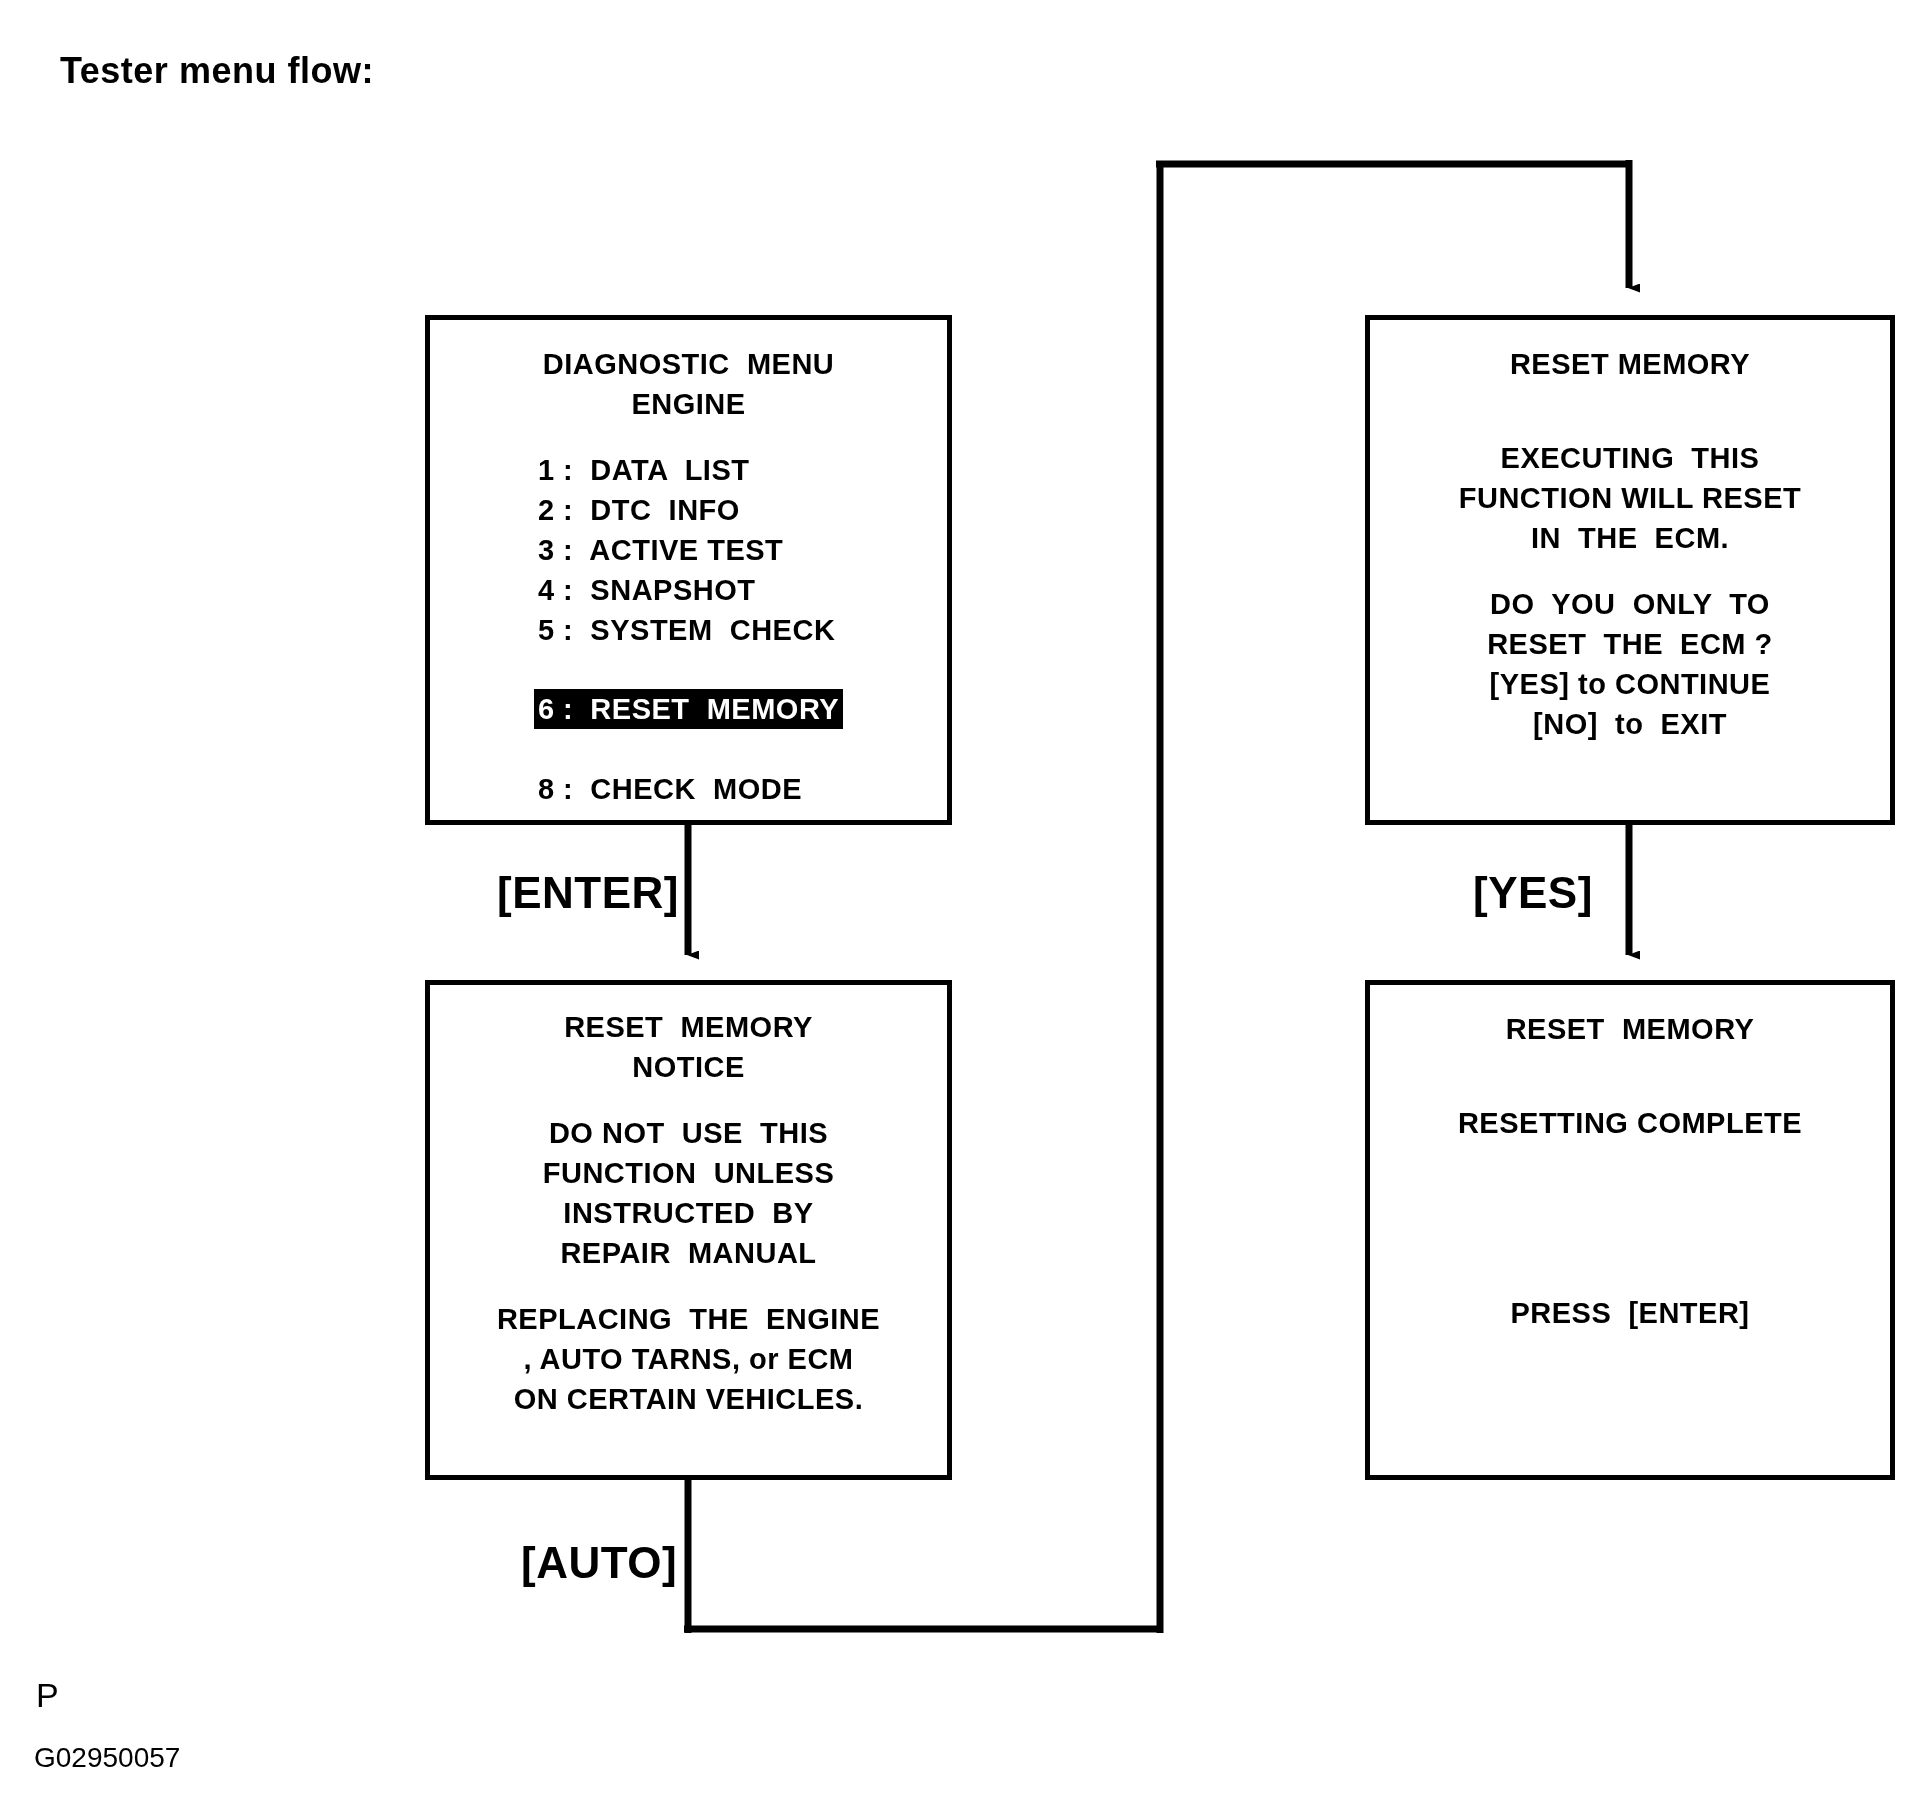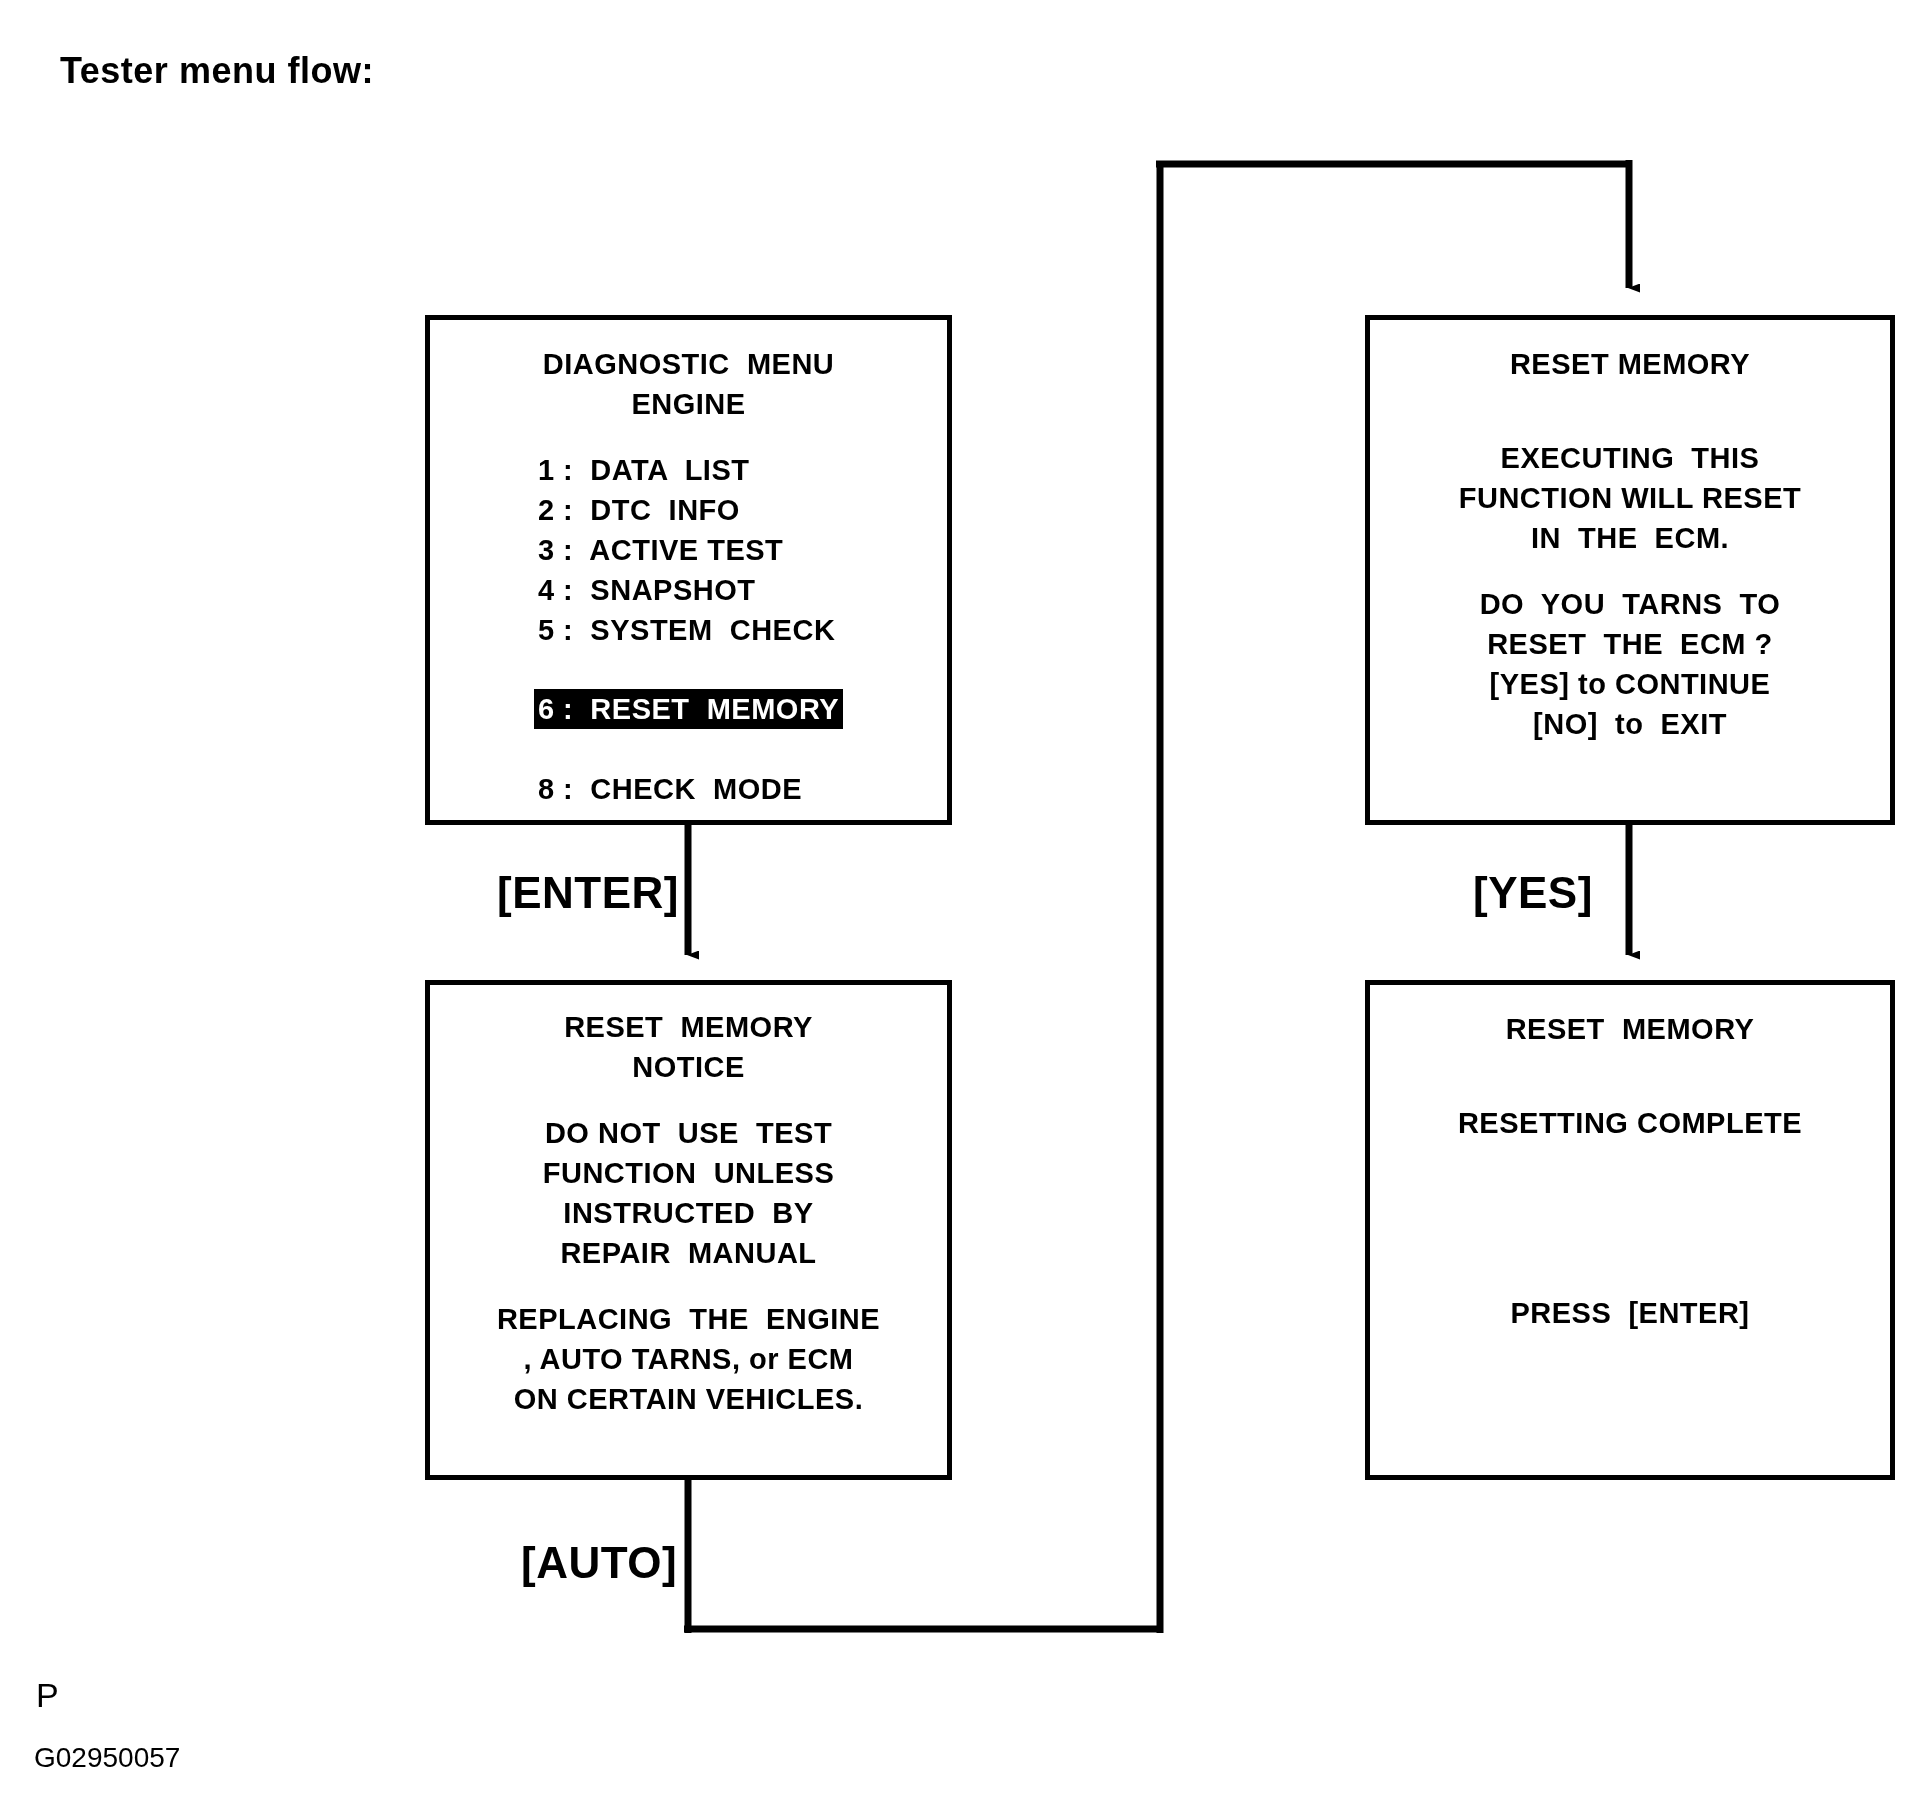--- a/index.html
+++ b/index.html
@@ -196,38 +196,38 @@
     <span class="menu-item selected">6 :  RESET  MEMORY</span>
     <span class="menu-item spacer-sm">&nbsp;</span>
     <span class="menu-item">8 :  CHECK  MODE</span>
   </div>
 </div>
 
 <div class="screen-box" id="box-reset-notice">
   <div class="screen-line title">RESET  MEMORY</div>
   <div class="screen-line title">NOTICE</div>
   <div class="screen-line spacer"></div>
-  <div class="screen-line">DO NOT  USE  TEST</div>
+  <div class="screen-line">DO NOT  USE  THIS</div>
   <div class="screen-line">FUNCTION  UNLESS</div>
   <div class="screen-line">INSTRUCTED  BY</div>
   <div class="screen-line">REPAIR  MANUAL</div>
   <div class="screen-line spacer"></div>
   <div class="screen-line">REPLACING  THE  ENGINE</div>
   <div class="screen-line">, AUTO TARNS, or ECM</div>
   <div class="screen-line">ON CERTAIN VEHICLES.</div>
 </div>
 
 <div class="screen-box" id="box-reset-confirm">
   <div class="screen-line title">RESET MEMORY</div>
   <div class="screen-line spacer-lg"></div>
   <div class="screen-line">EXECUTING  THIS</div>
   <div class="screen-line">FUNCTION WILL RESET</div>
   <div class="screen-line">IN  THE  ECM.</div>
   <div class="screen-line spacer"></div>
-  <div class="screen-line">DO  YOU  TARNS  TO</div>
+  <div class="screen-line">DO  YOU  ONLY  TO</div>
   <div class="screen-line">RESET  THE  ECM ?</div>
   <div class="screen-line">[YES] to CONTINUE</div>
   <div class="screen-line">[NO]  to  EXIT</div>
 </div>
 
 <div class="screen-box" id="box-reset-complete">
   <div class="screen-line title">RESET  MEMORY</div>
   <div class="screen-line spacer-lg"></div>
   <div class="screen-line">RESETTING COMPLETE</div>
   <div class="screen-line spacer-xl"></div>

